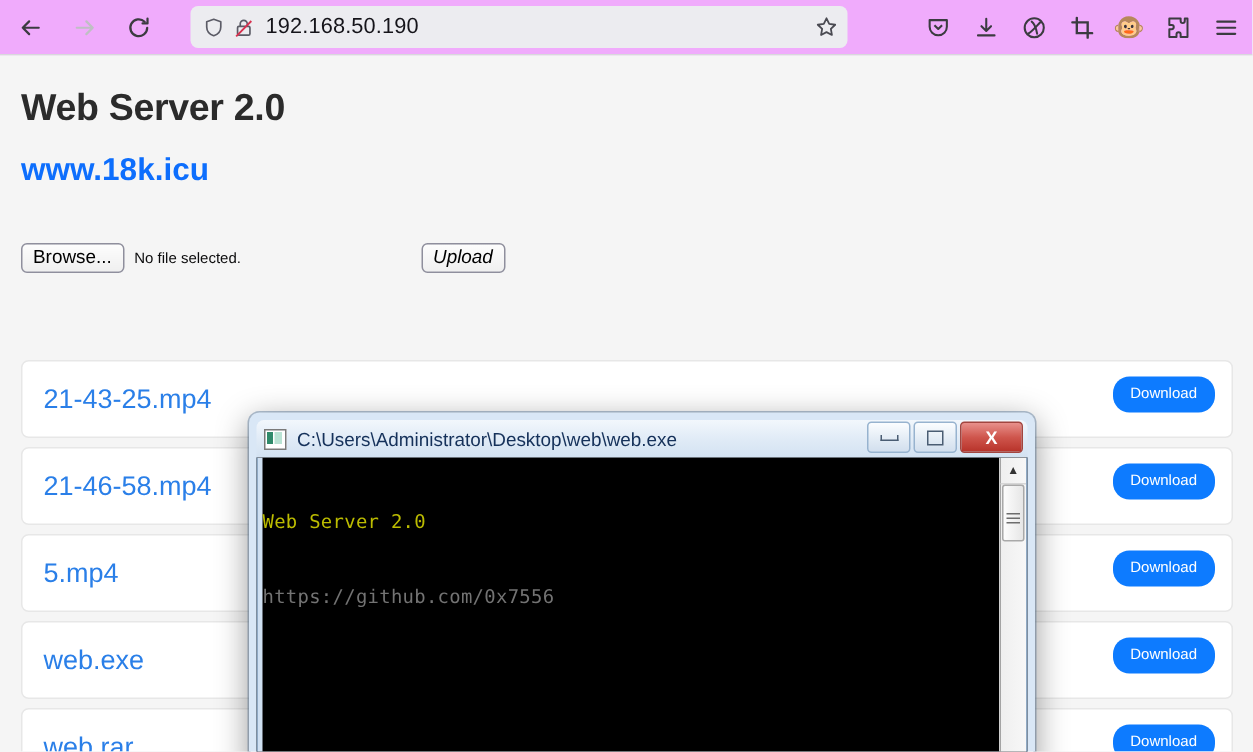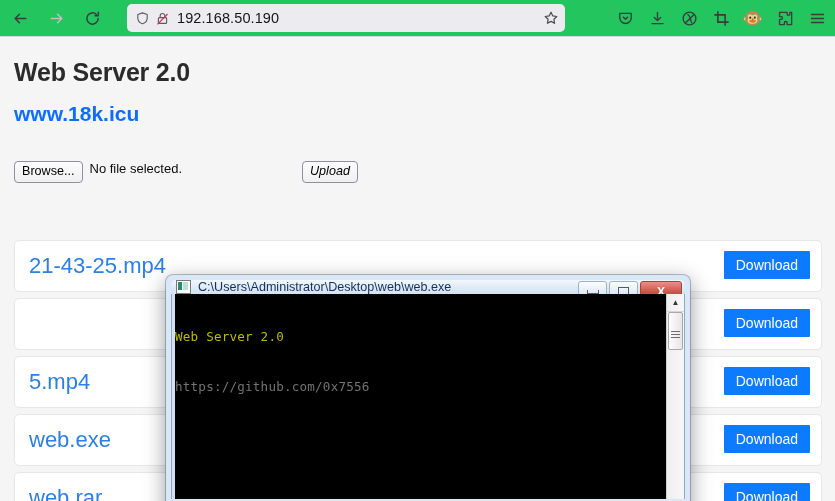--- a/index.html
+++ b/index.html
@@ -7,21 +7,21 @@
     width:835px;height:501px;overflow:hidden;
     background:#f4f4f4;
     font-family:"Liberation Sans", sans-serif;
     -webkit-font-smoothing:antialiased;
   }
   .screen{position:relative;width:835px;height:501px;overflow:hidden;background:#f5f5f5;}
 
   
   .chrome{
     position:absolute;left:0;top:0;width:835px;height:37px;
-    background:#22c55e;border-bottom:1px solid #d8d8dc;
+    background:#f0abfc;border-bottom:1px solid #d8d8dc;
     display:flex;align-items:center;box-sizing:border-box;
   }
   .navbtn{
     width:32px;height:32px;margin-left:4px;border-radius:5px;
     display:flex;align-items:center;justify-content:center;
     color:#3b3b40;
   }
   .navbtn.disabled{color:#bfbfc4;}
   .urlbar{
     position:absolute;left:127px;top:4px;width:438px;height:28px;
@@ -47,57 +47,57 @@
   
   .page{position:absolute;left:0;top:37px;width:835px;height:464px;background:#f5f5f5;overflow:hidden;}
   h1.title{
     margin:0;position:absolute;left:14px;top:21px;
     font-size:25px;font-weight:bold;color:#2b2b2b;letter-spacing:-.2px;
   }
   a.home{
     position:absolute;left:14px;top:65px;
     font-size:21px;font-weight:bold;color:#0d6efd;text-decoration:none;
   }
-  .uploadrow{position:absolute;left:14px;top:124px;height:22px;display:flex;}
+  .uploadrow{position:absolute;left:14px;top:124px;height:22px;display:flex;align-items:center;}
   .btn-native{
     font-family:"Liberation Sans", sans-serif;font-size:12.6px;color:#000;
     background:linear-gradient(#fdfdfd,#efefef);
     border:1px solid #8f8f9d;border-radius:4px;
     padding:2px 7px 3px 7px;line-height:1.1;
   }
-  .nofile{font-size:13px;color:#0c0c0d;margin-left:7px;}
+  .nofile{font-size:10px;color:#0c0c0d;margin-left:7px;}
   .btn-upload{margin-left:120px;font-style:italic;}
 
   .filelist{position:absolute;left:14px;top:203px;width:808px;}
   .filerow{
     position:relative;width:808px;height:52px;margin-bottom:6px;
     background:#ffffff;border:1px solid #e7e7e7;border-radius:5px;box-sizing:border-box;
     display:flex;align-items:center;
   }
   .fname{
-    margin-left:14px;font-size:22px;color:#2a7fe8;text-decoration:none;
+    margin-left:14px;font-size:18px;color:#2a7fe8;text-decoration:none;
   }
   .dl{
     position:absolute;right:11px;top:10px;
-    background:#0d7bff;color:#fff;border:0;border-radius:1px;
-    font-family:"Liberation Sans", sans-serif;font-size:14px;
+    background:#0d7bff;color:#fff;border:0;border-radius:11px;
+    font-family:"Liberation Sans", sans-serif;font-size:10px;
     padding:7px 12px;line-height:1;cursor:pointer;
   }
 
   
   .console{
     position:absolute;left:166px;top:275px;width:524px;height:240px;
     border-radius:7px 7px 0 0;
     background:#d9e7f6;
     box-shadow:0 6px 22px rgba(0,0,0,.42), 0 0 0 1px rgba(120,150,180,.55);
     box-sizing:border-box;
     padding:5px 5px 0 5px;
   }
   .console .titlebar{
-    height:14px;display:flex;align-items:center;position:relative;
+    height:25px;display:flex;align-items:center;position:relative;
     background:linear-gradient(#f2f7fc,#dfeaf6 55%,#d3e2f2);
     border-radius:5px 5px 0 0;
   }
   .cicon{
     width:13px;height:12px;margin:0 7px 0 5px;flex:none;
     background:#fff;border:1px solid #7a7a7a;position:relative;
   }
   .cicon:before{content:"";position:absolute;left:1px;top:1px;width:4px;height:8px;background:#2f8a6a;}
   .cicon:after{content:"";position:absolute;left:6px;top:1px;width:5px;height:8px;background:#b9e3d4;}
   .ctitle{font-size:12.6px;color:#15315a;white-space:nowrap;}
@@ -241,20 +241,21 @@
       <span class="nofile">No file selected.</span>
       <button class="btn-native btn-upload">Upload</button>
     </div>
 
     <div class="filelist">
       <div class="filerow">
         <a class="fname" href="#">21-43-25.mp4</a>
         <button class="dl">Download</button>
       </div>
       <div class="filerow">
+        <a class="fname" href="#">21-46-58.mp4</a>
         <button class="dl">Download</button>
       </div>
       <div class="filerow">
         <a class="fname" href="#">5.mp4</a>
         <button class="dl">Download</button>
       </div>
       <div class="filerow">
         <a class="fname" href="#">web.exe</a>
         <button class="dl">Download</button>
       </div>

